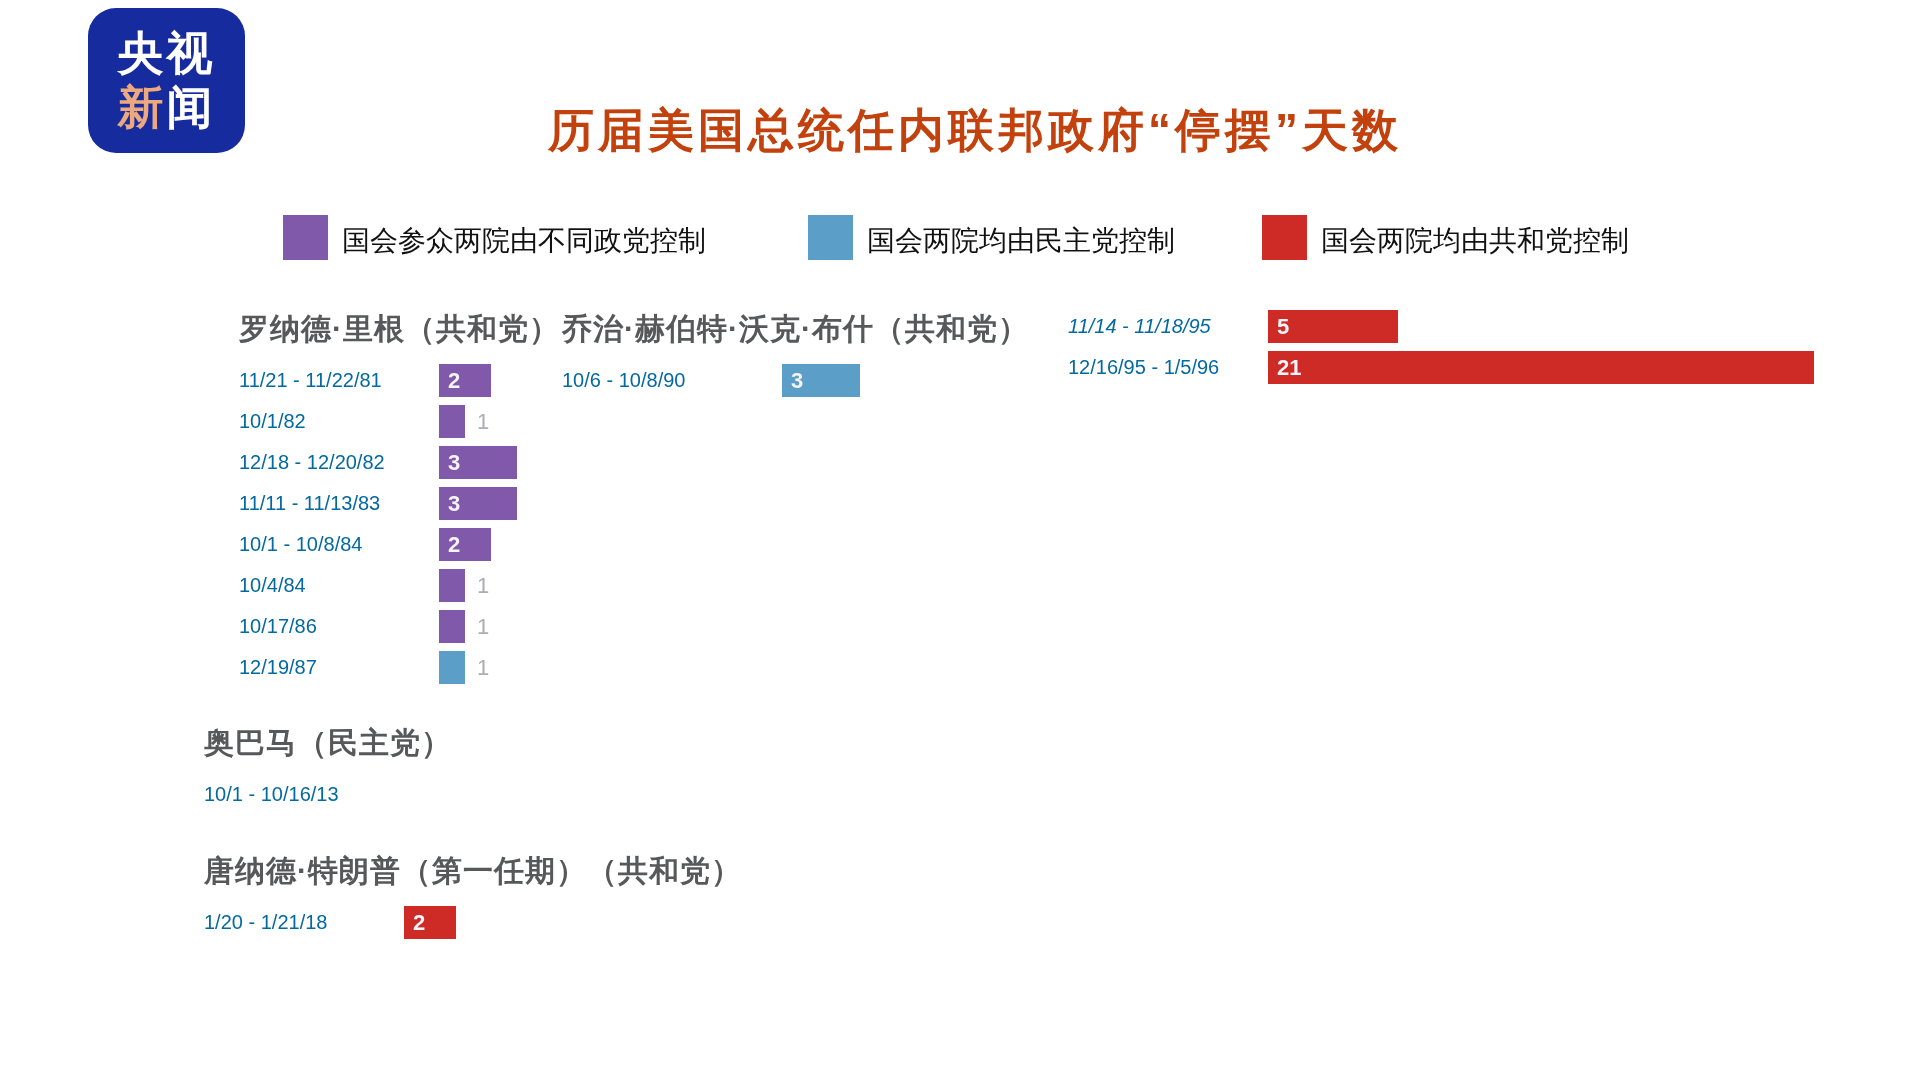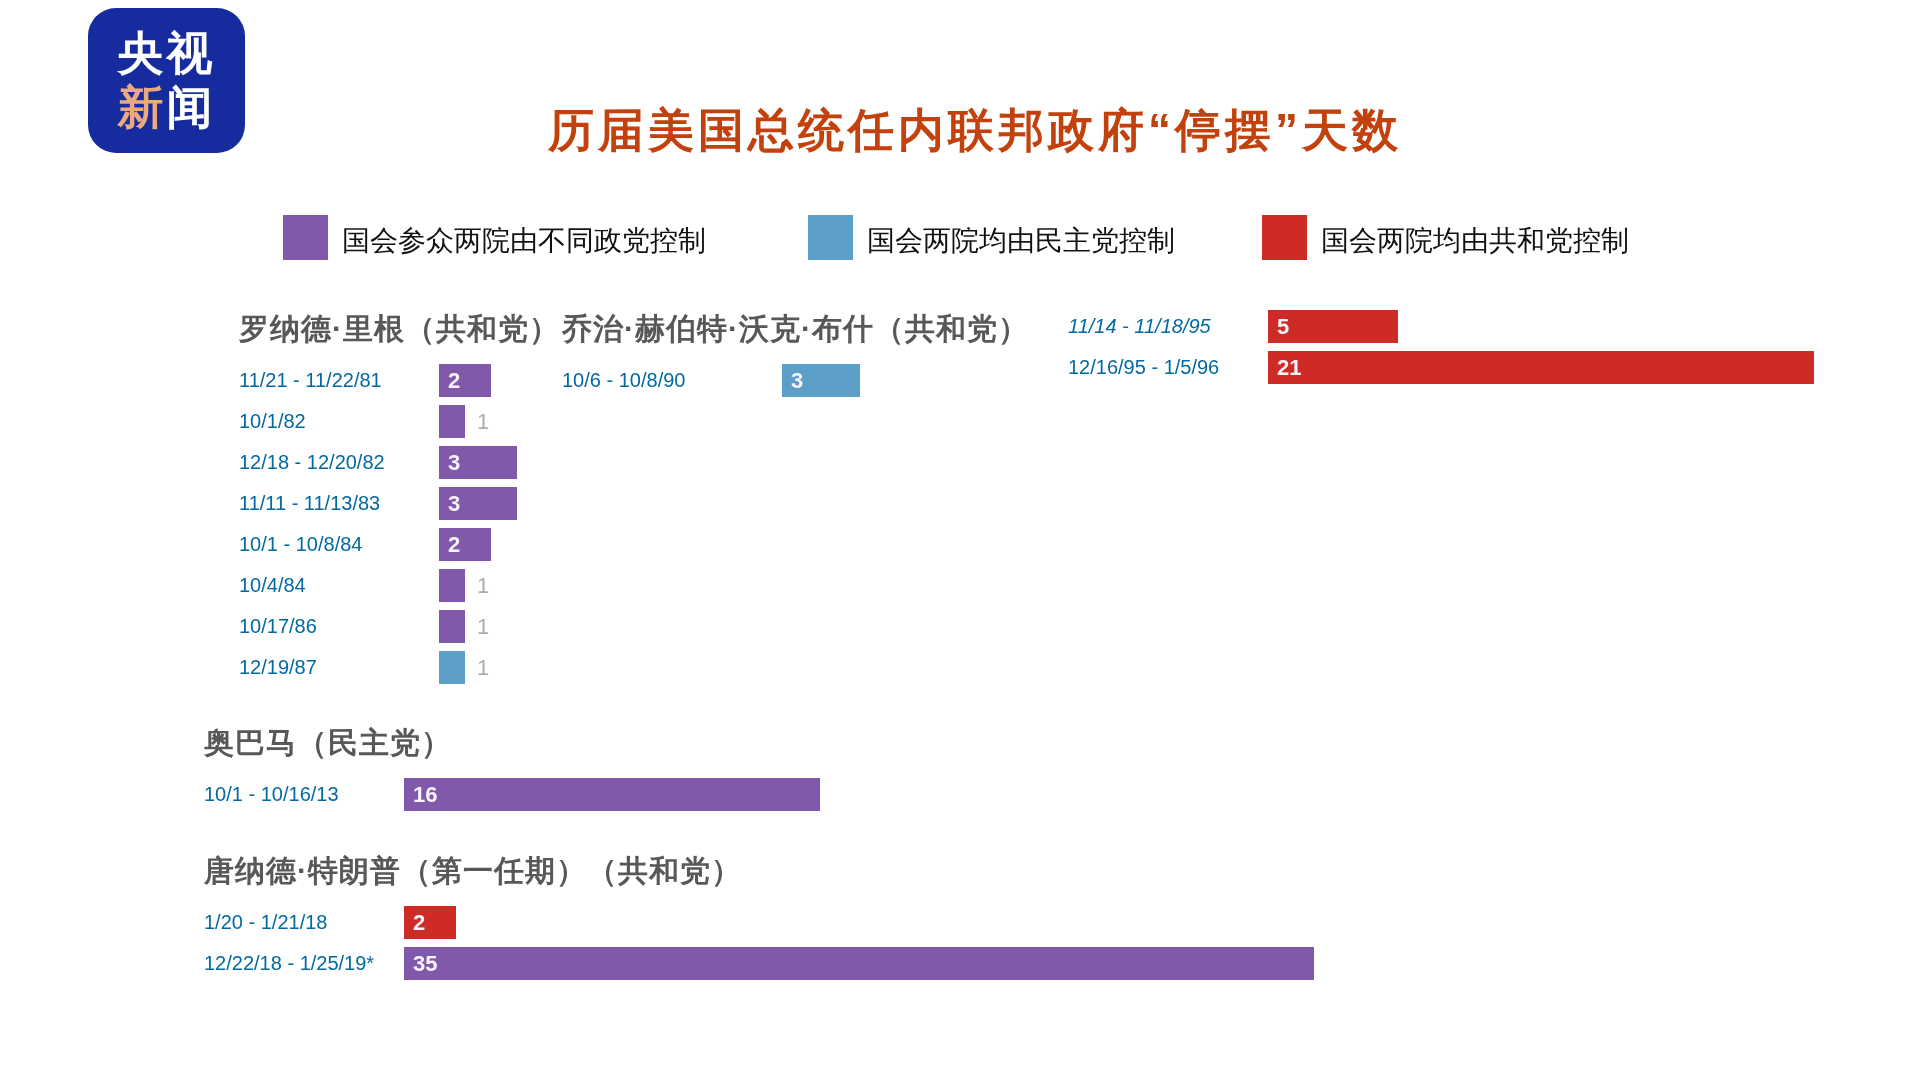--- a/index.html
+++ b/index.html
@@ -136,38 +136,29 @@
               <span class="val-in">21</span>
             </div>
           </div>
         </div>
       </div>
       <div class="section" style="left: 204px; top: 724px;">
         <div class="sec-header">奥巴马（民主党）</div>
         <div class="rows">
           <div class="row">
             <div class="date" style="width: 200px;">10/1 - 10/16/13</div>
-            <div class="bar" style="width: 416px; background: rgb(129, 89, 171);">
-              <span class="val-in">16</span>
-            </div>
           </div>
         </div>
       </div>
       <div class="section" style="left: 204px; top: 852px;">
         <div class="sec-header">唐纳德·特朗普（第一任期）（共和党）</div>
         <div class="rows">
           <div class="row">
             <div class="date" style="width: 200px;">1/20 - 1/21/18</div>
             <div class="bar" style="width: 52px; background: rgb(207, 43, 38);">
               <span class="val-in">2</span>
             </div>
           </div>
-          <div class="row">
-            <div class="date" style="width: 200px;">12/22/18 - 1/25/19*</div>
-            <div class="bar" style="width: 910px; background: rgb(129, 89, 171);">
-              <span class="val-in">35</span>
-            </div>
-          </div>
         </div>
       </div>
     </div>
 
 </div>
 
 </body></html>

